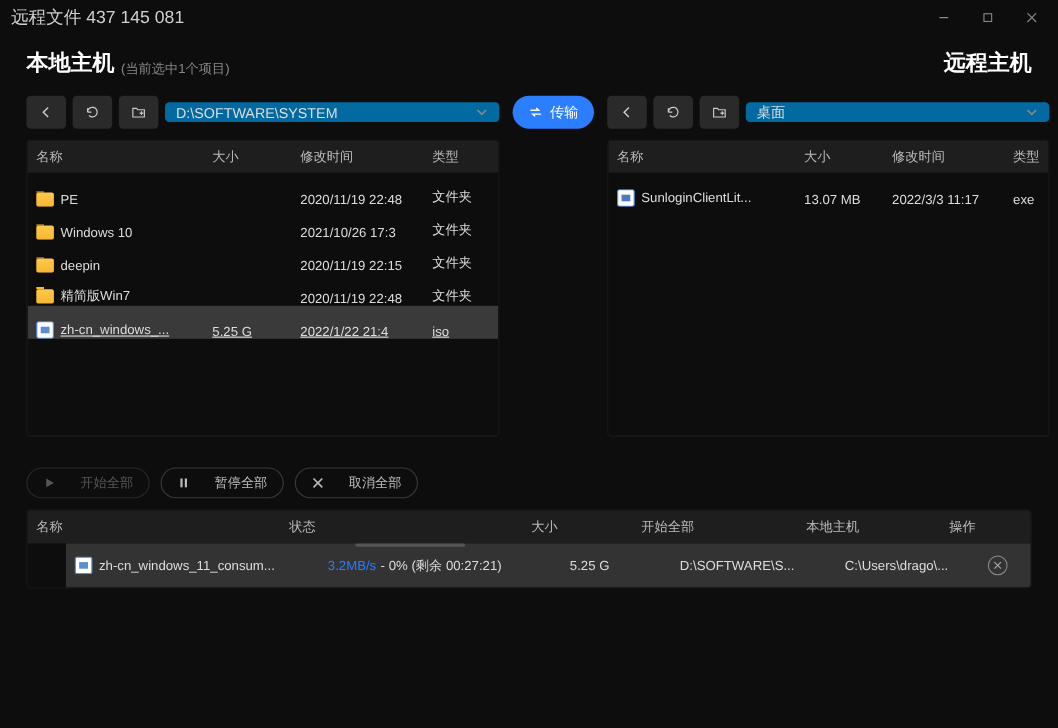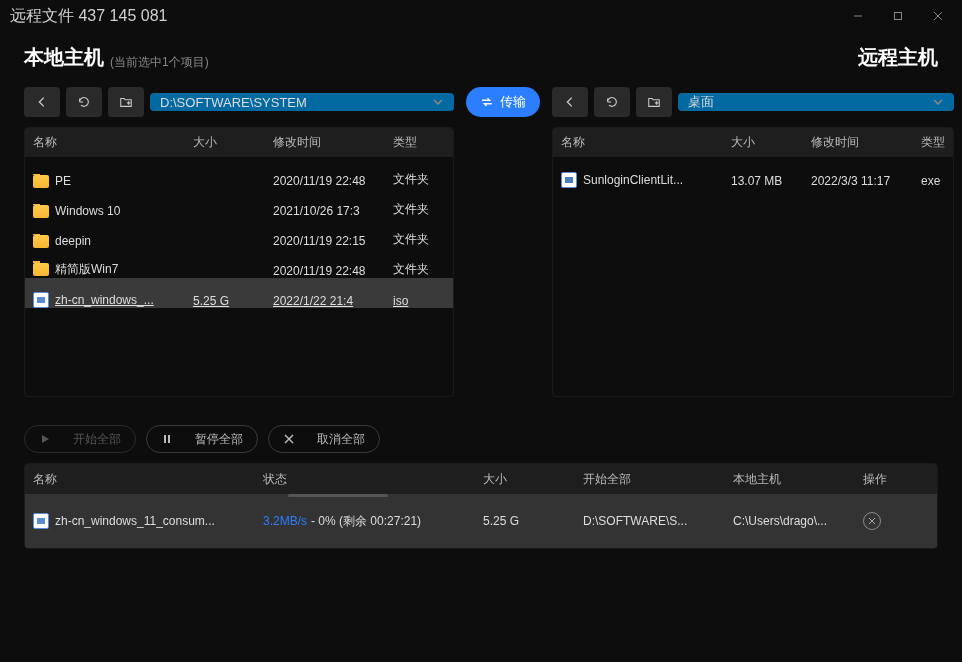--- a/index.html
+++ b/index.html
@@ -45,21 +45,21 @@
 .col-size-r { flex: 0 0 80px; }
 .col-date-r { flex: 0 0 110px; }
 .col-type-r { flex: 1; }
 .transfer-zone { margin-top: 28px; display: flex; flex-direction: column; gap: 10px; }
 .transfer-ctrls { display: flex; gap: 10px; }
 .pill-btn { height: 28px; padding: 0 14px; border: 1px solid #3a3a3a; border-radius: 14px; display: flex; align-items: center; gap: 22px; color: #bbb; font-size: 12px; cursor: pointer; }
 .pill-btn.disabled { color: #555; border-color: #2a2a2a; cursor: default; }
 .pill-btn svg { width: 12px; height: 12px; }
 .transfer-table { border: 1px solid #1a1a1a; border-radius: 4px; overflow: hidden; }
 .t-thead { display: flex; background: #1e1e1e; height: 30px; align-items: center; font-size: 12px; color: #bbb; }
-.t-row { display: flex; height: 54px; align-items: center; font-size: 12px; color: #ddd; background: #333; position: relative; }
+.t-row { display: flex; height: 40px; align-items: center; font-size: 12px; color: #ddd; background: #333; position: relative; margin-left: 35px; }
 .t-row::before { content:""; position:absolute; top:0; left:263px; width:100px; height:3px; background:#555; border-radius:2px; }
 .tc-name { flex: 0 0 230px; display:flex; align-items:center; gap:6px; padding:0 8px; overflow:hidden; white-space:nowrap; text-overflow:ellipsis; }
 .tc-status { flex: 0 0 220px; padding:0 8px; display:flex; align-items:center; gap:4px; }
 .tc-size { flex: 0 0 100px; padding:0 8px; }
 .tc-send { flex: 0 0 150px; padding:0 8px; overflow:hidden; white-space:nowrap; text-overflow:ellipsis; }
 .tc-recv { flex: 0 0 130px; padding:0 8px; overflow:hidden; white-space:nowrap; text-overflow:ellipsis; }
 .tc-op { flex: 1; padding:0 8px; display:flex; align-items:center; }
 .speed { color: #2a7eff; }
 .op-icon { width: 18px; height: 18px; border: 1px solid #888; border-radius: 50%; display:flex; align-items:center; justify-content:center; cursor:pointer; }
 .op-icon svg { width:8px; height:8px; color:#aaa; }

